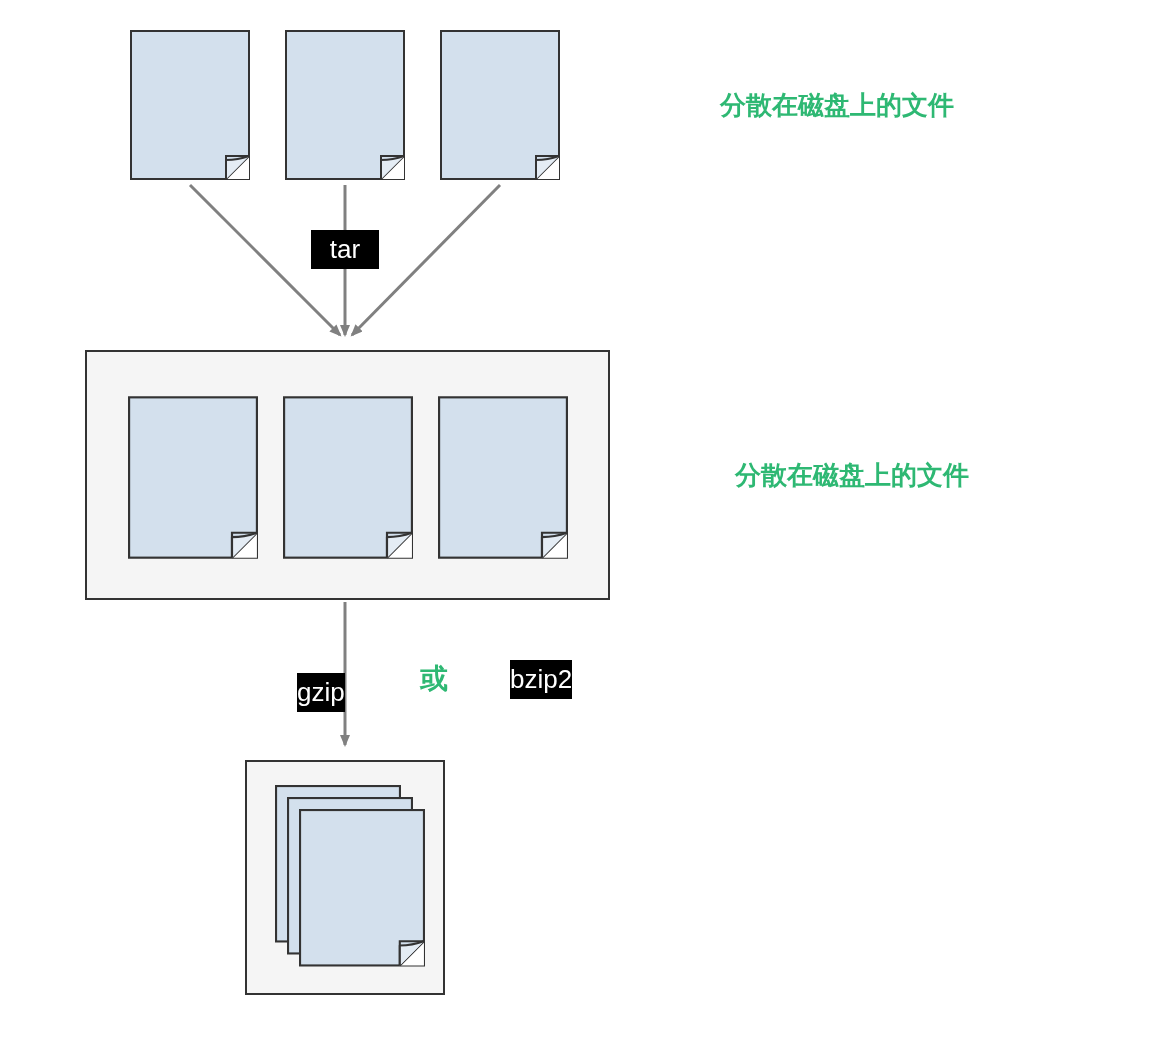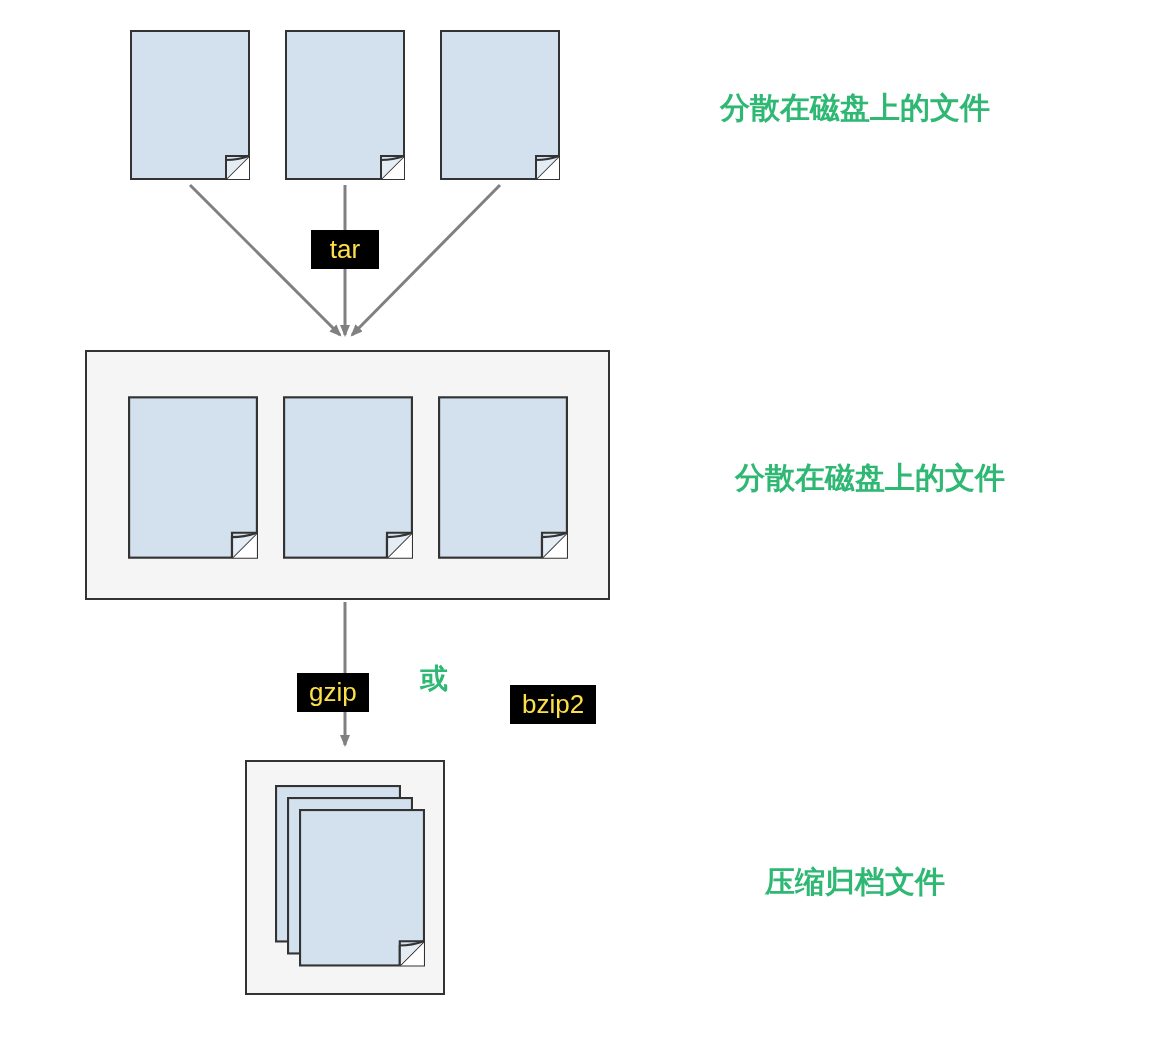--- a/index.html
+++ b/index.html
@@ -21,31 +21,31 @@
   .file-icon svg { width: 100%; height: 100%; display:block; }
   .container-box {
     position: absolute;
     background: #f5f5f5;
     border: 2px solid #333;
     box-sizing: border-box;
   }
   .label-green {
     position: absolute;
     color: #2eb873;
-    font-size: 30px;
+    font-size: 26px;
     font-weight: 600;
     white-space: nowrap;
   }
   .label-badge {
     position: absolute;
     background: #000;
-    color: #fde047;
+    color: #ffffff;
     font-size: 26px;
     font-family: Arial, sans-serif;
-    padding: 4px 12px;
+    padding: 4px 0;
     white-space: nowrap;
     text-align: center;
     box-sizing: border-box;
   }
   .arrow-svg {
     position: absolute;
     overflow: visible;
   }
   .stack-icon {
     position: absolute;
@@ -128,33 +128,32 @@
   </div>
 
   <div class="label-green" style="left:735px; top:458px;">分散在磁盘上的文件</div>
 
   <svg class="arrow-svg" style="left:0; top:0;" width="700" height="800">
     <line x1="345" y1="602" x2="345" y2="745" stroke="#808080" stroke-width="3" marker-end="url(#arrowHead)"></line>
   </svg>
 
   <div class="label-badge" style="left:297px; top:660px;margin-top:13px;">gzip</div>
   <div class="label-green" style="left:420px; top:660px; font-size:28px;">或</div>
-  <div class="label-badge" style="left:510px; top:685px;">bzip2</div>
+  <div class="label-badge" style="left:510px; top:660px;">bzip2</div>
 
   <div class="container-box" style="left:245px; top:760px; width:200px; height:235px;"></div>
 
   <div class="stack-icon" style="left:275px; top:785px; width:150px; height:190px;">
     <svg viewBox="0 0 150 190" width="150" height="190">
       <g transform="translate(0,0) scale(1.05)">
         <use href="#fileSimple"></use>
       </g>
       <g transform="translate(12,12) scale(1.05)">
         <use href="#fileSimple"></use>
       </g>
       <g transform="translate(24,24) scale(1.05)">
         <use href="#fileSimple"></use>
       </g>
     </svg>
   </div>
 
-  <div class="label-green" style="left:765px; top:862px;">压缩归档文件</div>
 
 </div>
 
 </body></html>

